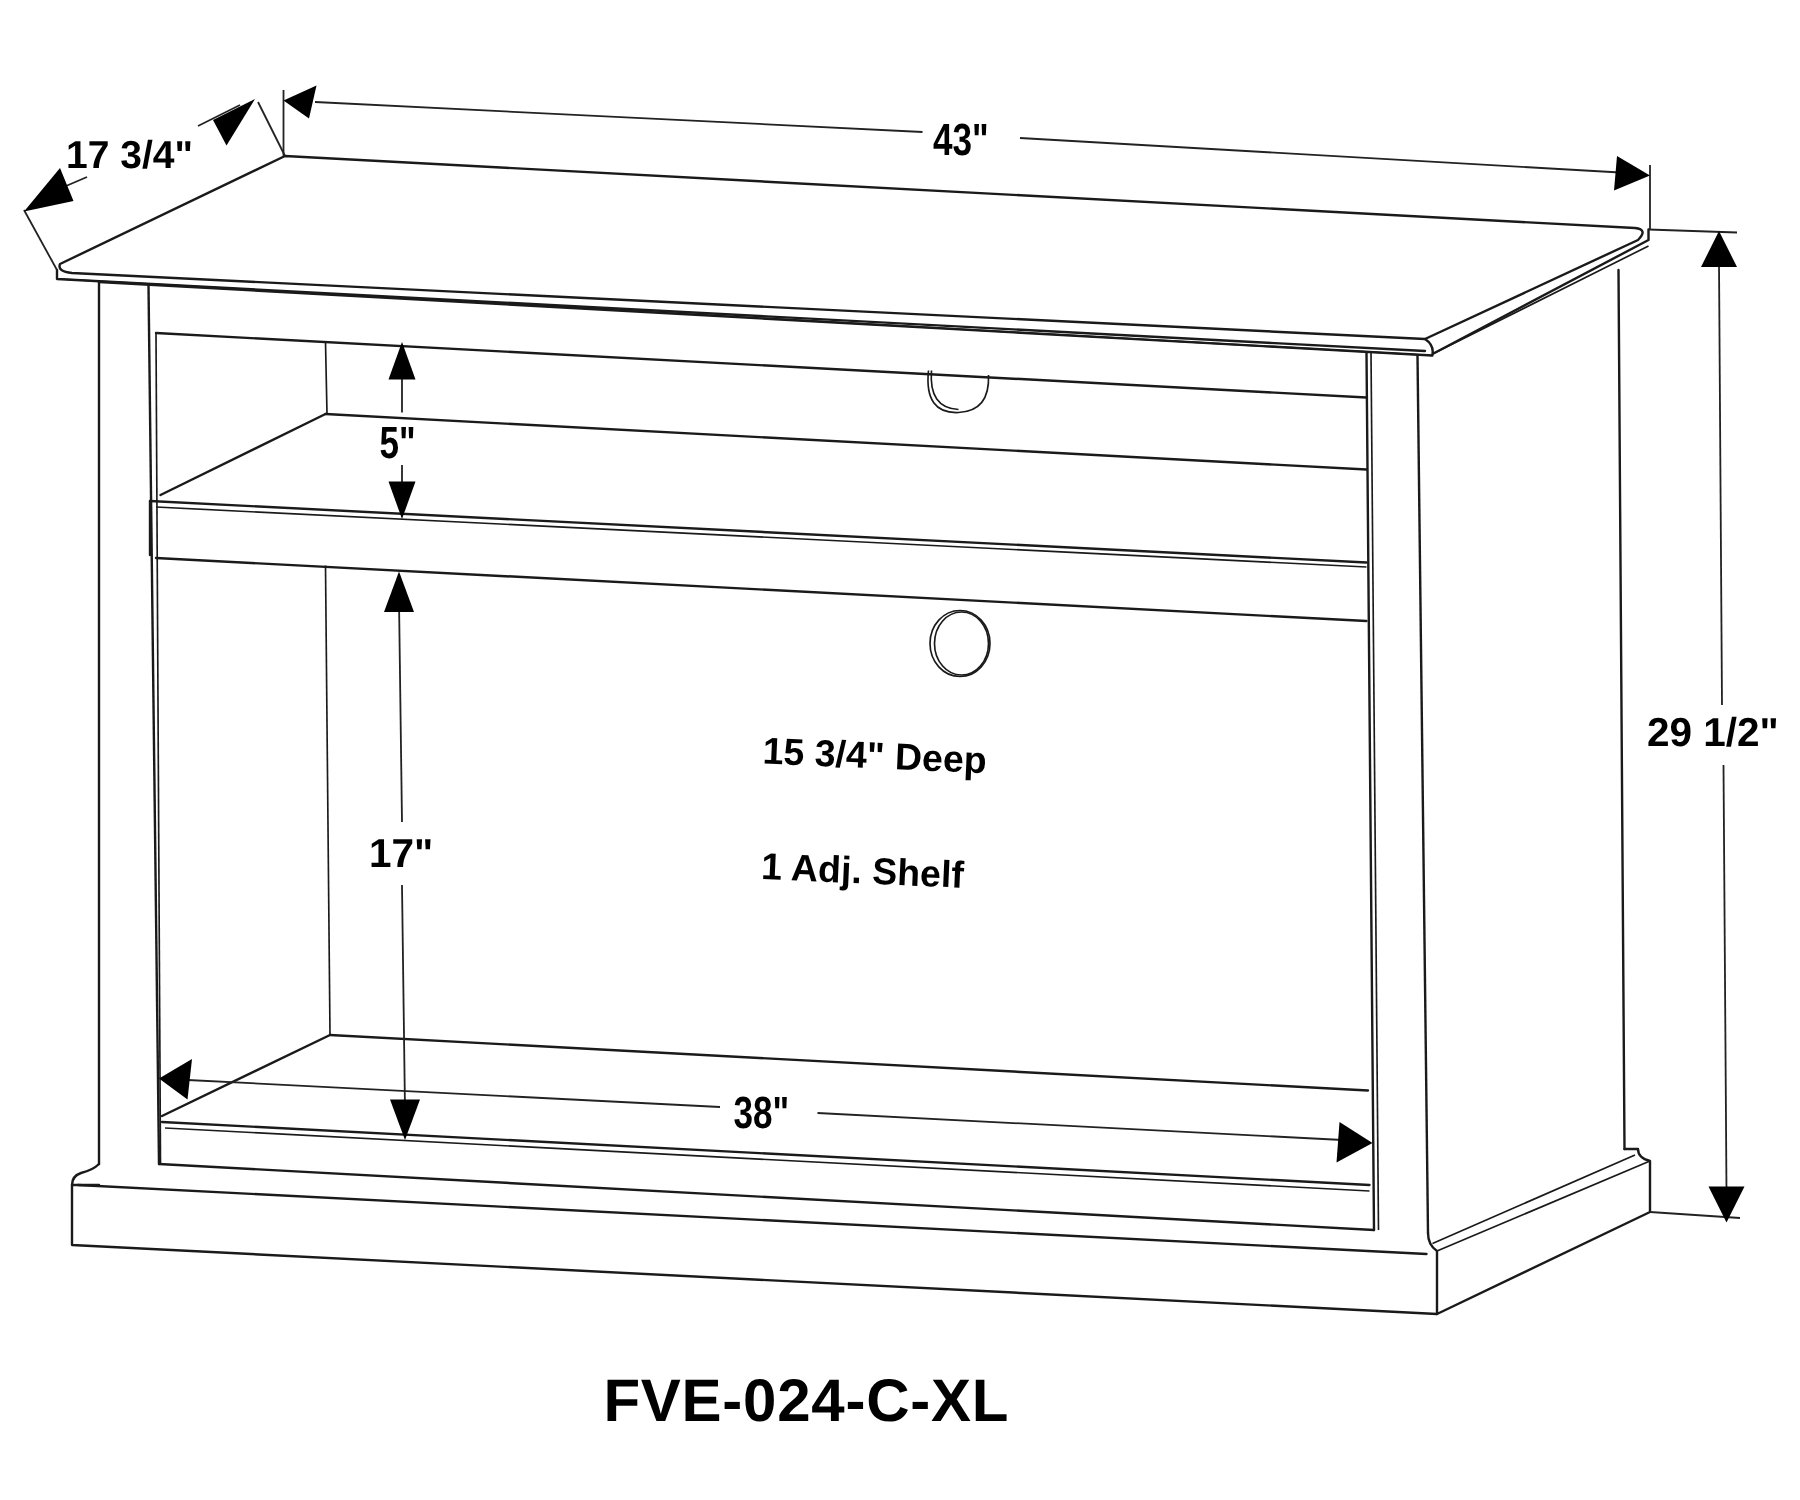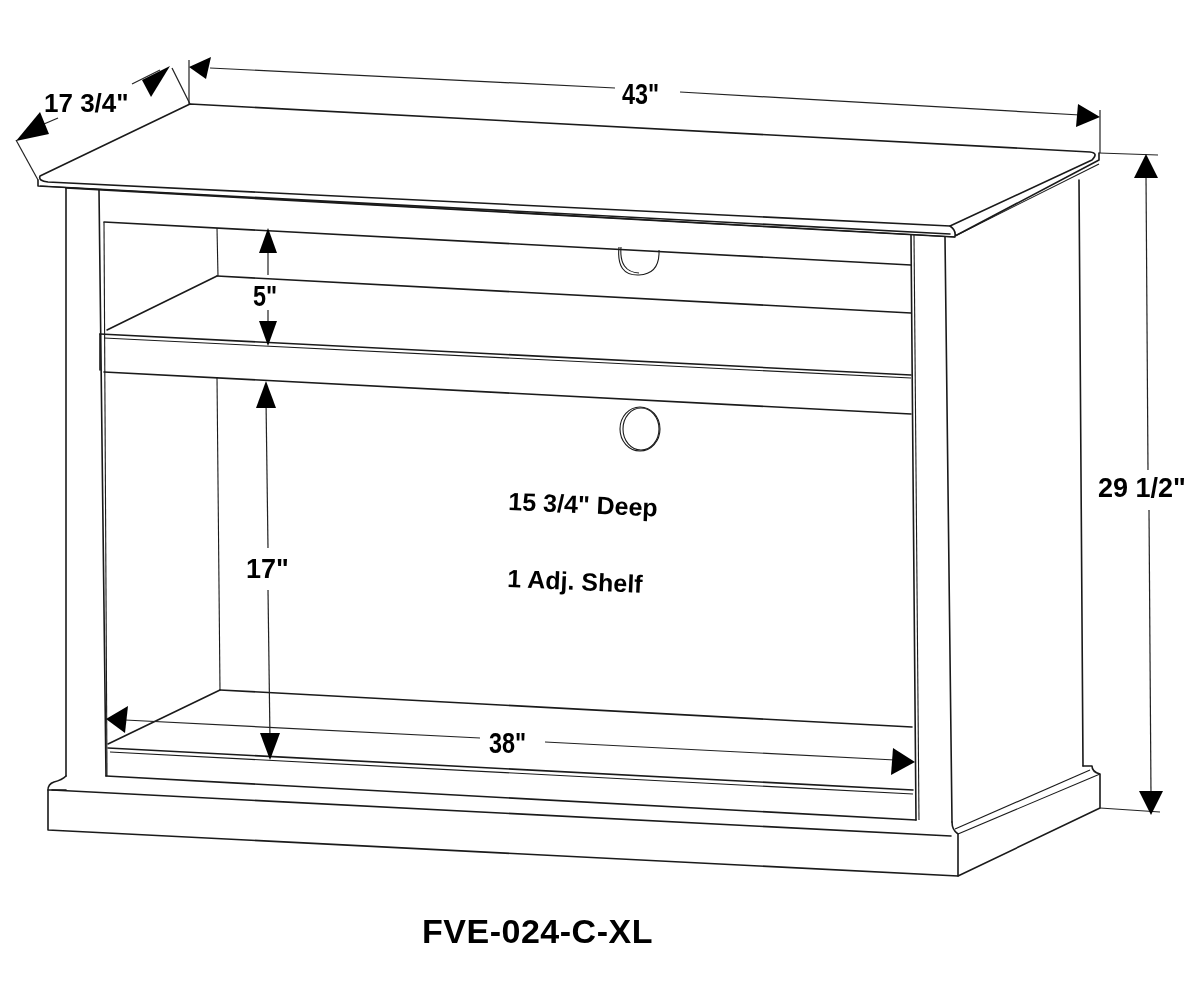--- a/index.html
+++ b/index.html
@@ -4,21 +4,21 @@
 <style>
   html, body { margin: 0; padding: 0; background: #ffffff; }
   body { width: 1200px; height: 1000px; position: relative; overflow: hidden; font-family: "Liberation Sans", sans-serif; }
   #drawing { position: absolute; left: 0; top: 0; width: 1200px; height: 1000px; }
   .ln { stroke: #1a1a1a; stroke-width: 1.6; fill: none; stroke-linejoin: round; stroke-linecap: round; }
   .thin { stroke: #1a1a1a; stroke-width: 1.1; fill: none; }
   .dim { stroke: #222; stroke-width: 1.2; fill: none; }
   .arrow { fill: #000; stroke: none; }
   .lbl { position: absolute; font-family: "Liberation Sans", sans-serif; font-weight: bold; color: #000; white-space: nowrap; line-height: 1; }
   .lbl.narrow { transform: scaleX(0.78); transform-origin: left top; }
-  #model-title { position: absolute; left: 0; width: 1075px; top: 912px; text-align: center; font-size: 34px; font-weight: bold; letter-spacing: 0.5px; }
+  #model-title { position: absolute; left: 0; width: 1075px; top: 912px; text-align: center; font-size: 40px; font-weight: bold; letter-spacing: 0.5px; }
 </style>
 </head>
 <body>
 
 <svg id="drawing" viewBox="0 0 1200 1000" xmlns="http://www.w3.org/2000/svg">
 
   <g>
 
     <path class="ln" d="M 40 176 Q 38 181 48 182 L 950 226 L 1092 160 Q 1099 153 1090 152 L 190 104 Z"></path>
 

